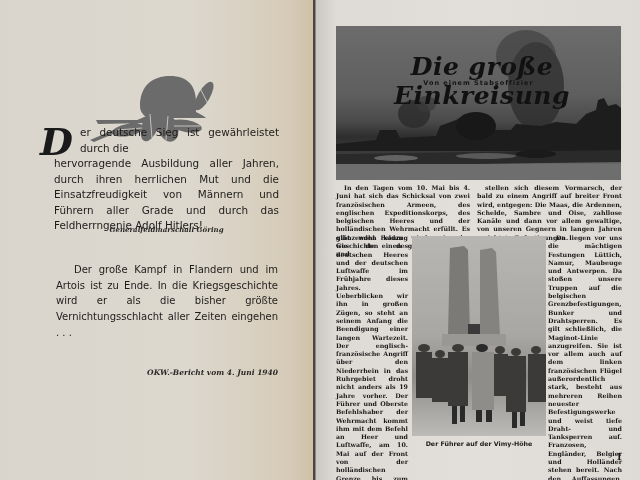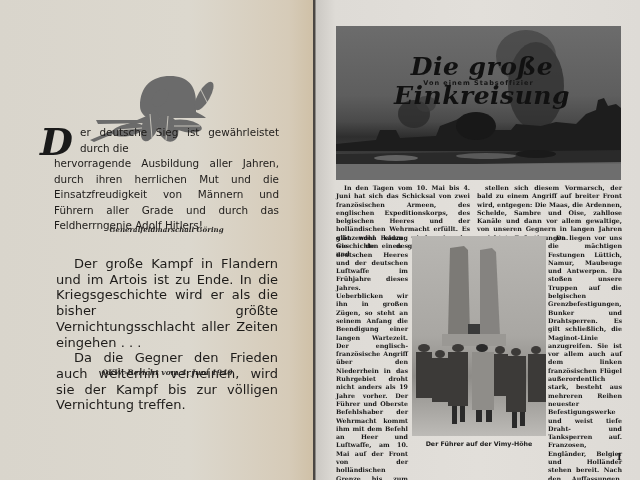--- a/index.html
+++ b/index.html
@@ -27,27 +27,27 @@
     font-family: "DejaVu Sans", sans-serif; font-size: 10.4px; line-height: 15.5px; color: #1e1c1a;
     text-align: justify;
   }
   .quote1 .first-line { padding-left: 26px; display: block; }
   .attribution1 {
     position: absolute; left: 54px; top: 225px; width: 225px; text-align: center;
     font-family: "DejaVu Serif", serif; font-style: italic; font-weight: bold;
     font-size: 7px; color: #2a2826;
   }
   .quote2 {
-    position: absolute; left: 56px; top: 256px; width: 222px;
-    font-family: "DejaVu Sans", sans-serif; font-size: 13px; line-height: 15.7px; color: #1e1c1a;
+    position: absolute; left: 56px; top: 262px; width: 222px;
+    font-family: "DejaVu Sans", sans-serif; font-size: 10px; line-height: 15.7px; color: #1e1c1a;
     text-align: justify;
   }
   .quote2 p { text-indent: 18px; }
   .attribution2 {
-    position: absolute; left: 56px; top: 368px; width: 222px; text-align: center;
+    position: absolute; left: 56px; top: 368px; width: 222px; text-align: right;
     font-family: "DejaVu Serif", serif; font-style: italic; font-weight: bold;
     font-size: 7.5px; color: #2a2826;
   }
 
   
   .right-page {
     position: absolute; left: 316px; top: 0; width: 324px; height: 480px;
     background: linear-gradient(90deg, #cbc8c3 0%, #dedbd6 6%, #e2dfda 50%, #dedbd6 100%);
   }
   .header-photo {
@@ -124,21 +124,20 @@
 
     <div class="dropcap">D</div>
     <div class="quote1">
       <span class="first-line">er deutsche Sieg ist gewährleistet durch die</span>
       <span>hervorragende Ausbildung aller Jahren, durch ihren herrlichen Mut und die Einsatzfreudigkeit von Männern und Führern aller Grade und durch das Feldherrngenie Adolf Hitlers!</span>
     </div>
     <div class="attribution1">Generalfeldmarschall Göring</div>
 
     <div class="quote2">
       <p>Der große Kampf in Flandern und im Artois ist zu Ende. In die Kriegsgeschichte wird er als die bisher größte Vernichtungsschlacht aller Zeiten eingehen . . .</p>
-      <p>Da die Gegner den Frieden auch weiterhin verneinen, wird sie der Kampf bis zur völligen Vernichtung treffen.</p>
     </div>
     <div class="attribution2">OKW.-Bericht vom 4. Juni 1940</div>
   </div>
   <div class="left-gutter-line"></div>
 
   <div class="right-page">
     <div class="header-photo">
       <svg width="285" height="154" viewBox="0 0 285 154">
 
         <ellipse cx="200" cy="60" rx="28" ry="44" fill="#2c2c2c" opacity="0.75"></ellipse>

